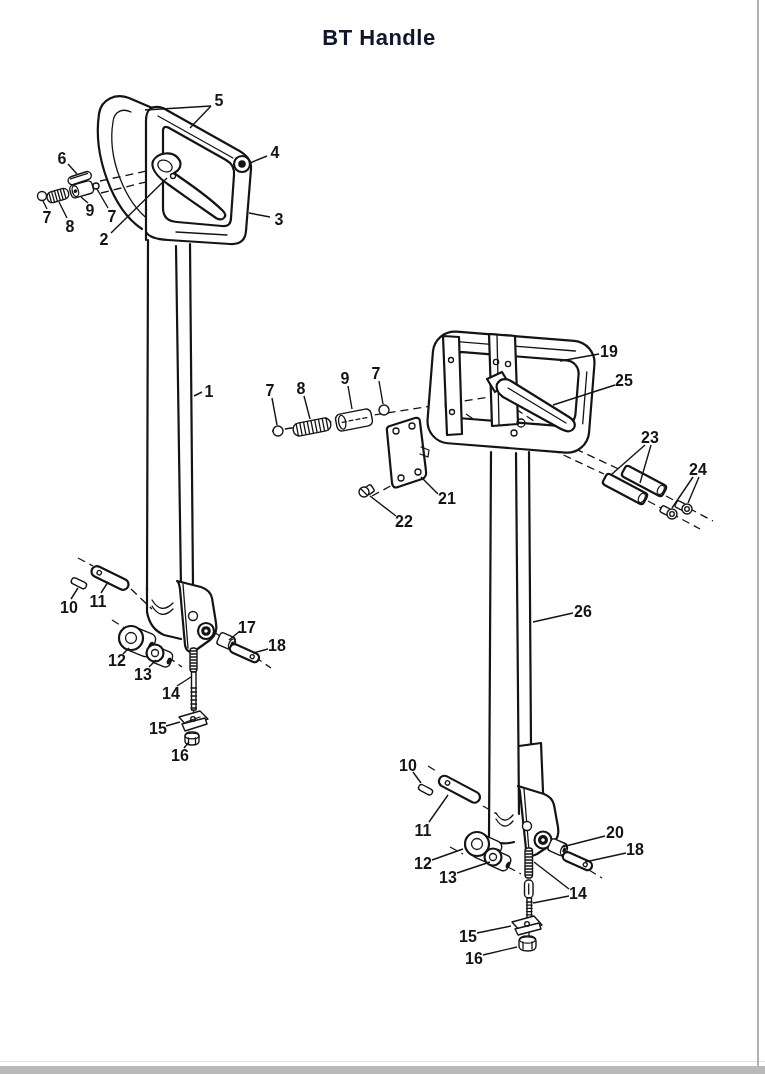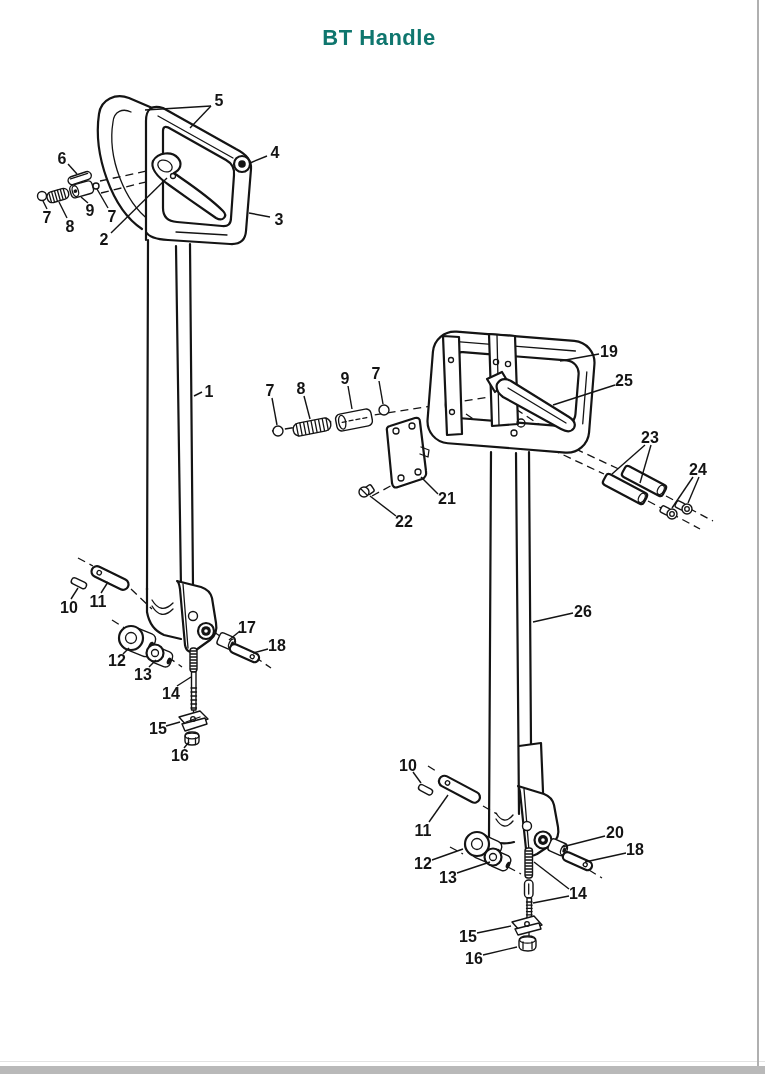--- a/index.html
+++ b/index.html
@@ -1,19 +1,19 @@
 <!DOCTYPE html>
 <html><head>
 <meta charset="utf-8">
 <style>
   html,body{margin:0;padding:0;background:#fff;}
   .page{position:relative;width:765px;height:1074px;background:#fff;overflow:hidden;
         font-family:"Liberation Sans",sans-serif;}
   .title{position:absolute;top:25px;left:0;width:758px;text-align:center;
-         font-weight:bold;font-size:22px;letter-spacing:.5px;color:#0f766e;}
+         font-weight:bold;font-size:22px;letter-spacing:.5px;color:#0f172a;}
   svg.canvas{position:absolute;top:0;left:0;}
   
   .ln{fill:none;stroke:#141414;stroke-width:2.2;stroke-linecap:round;stroke-linejoin:round;}
   .thin{fill:none;stroke:#141414;stroke-width:1.3;stroke-linecap:round;stroke-linejoin:round;}
   .wh{fill:#fff;stroke:#141414;stroke-width:2.2;stroke-linejoin:round;}
   .whthin{fill:#fff;stroke:#141414;stroke-width:1.4;stroke-linejoin:round;}
   .dash{fill:none;stroke:#141414;stroke-width:1.3;stroke-dasharray:8 5;}
   .dk{fill:#141414;stroke:none;}
   .leader{stroke:#141414;stroke-width:1.4;}
   .callout{font-family:"Liberation Sans",sans-serif;font-weight:bold;font-size:16px;

